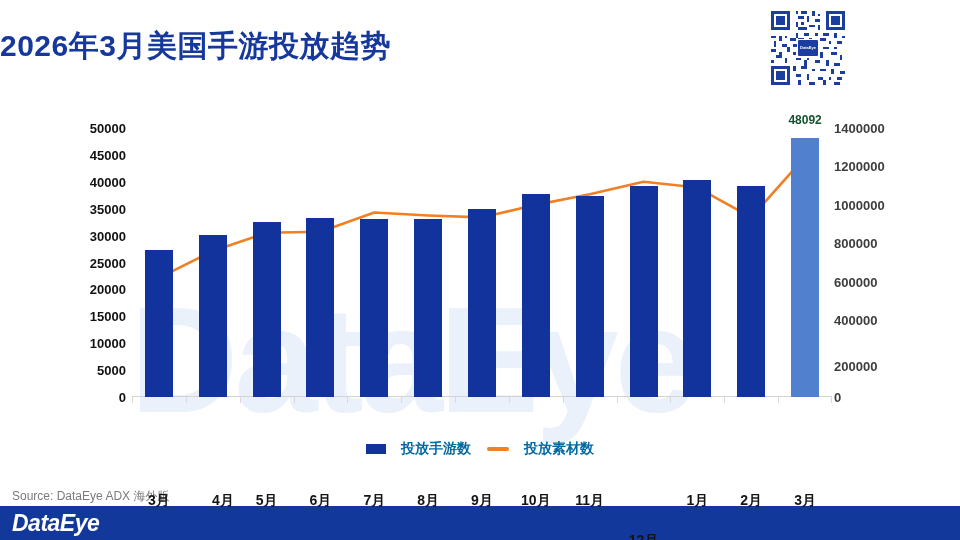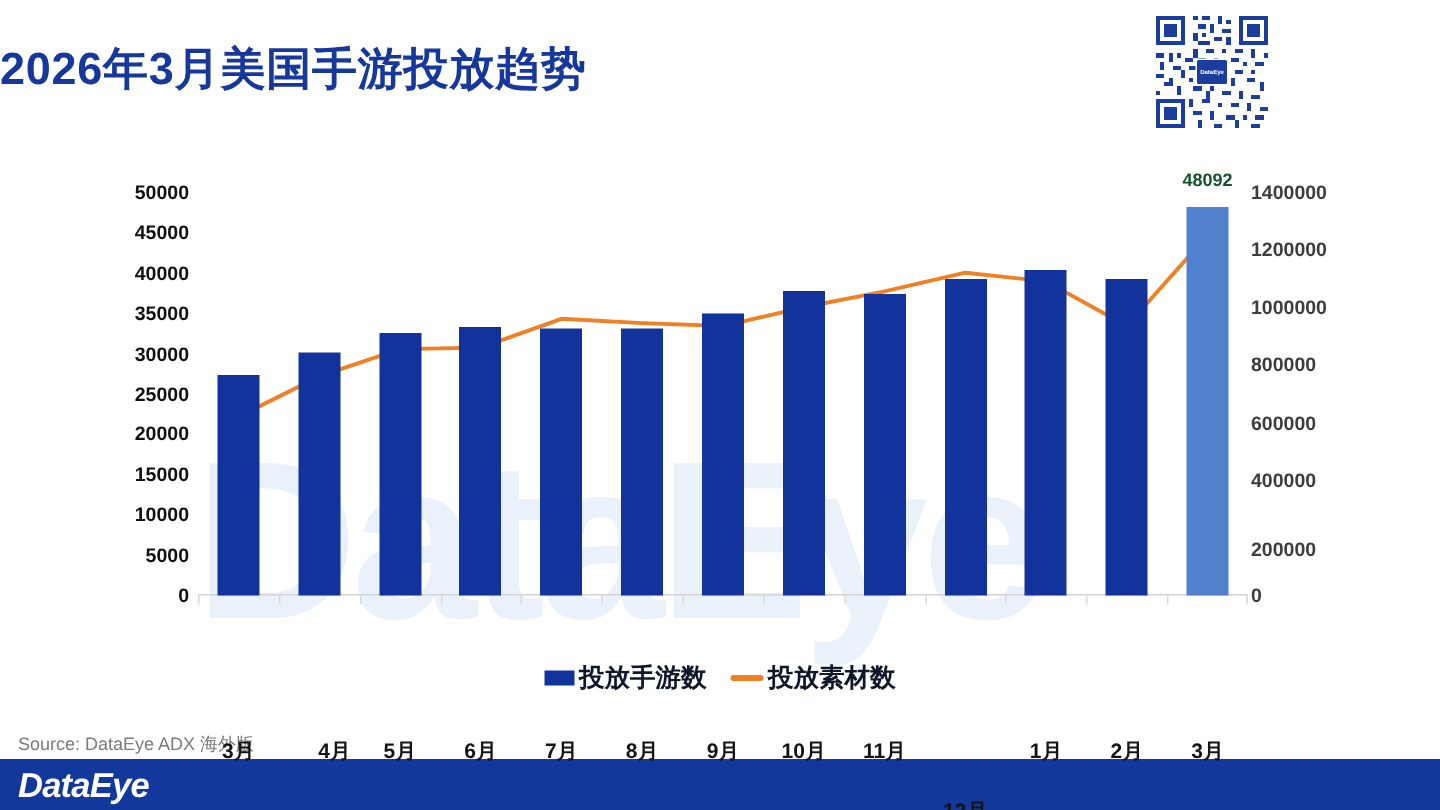--- a/index.html
+++ b/index.html
@@ -156,24 +156,24 @@
     position: absolute;
     left: 0; right: 0; top: 440px;
     display: flex;
     justify-content: center;
     align-items: center;
     gap: 16px;
   }
   .legend-item {
     display: flex;
     align-items: center;
-    gap: 3px;
-    font-size: 17px;
-    font-weight: bold;
-    color: #0f172a;
+    gap: 15px;
+    font-size: 14px;
+    font-weight: bold;
+    color: #0369a1;
   }
   .swatch-bar {
     width: 20px; height: 10px;
     background: #12339b;
     display: inline-block;
   }
   .swatch-line {
     width: 22px; height: 4px;
     background: #ef8024;
     border-radius: 2px;

